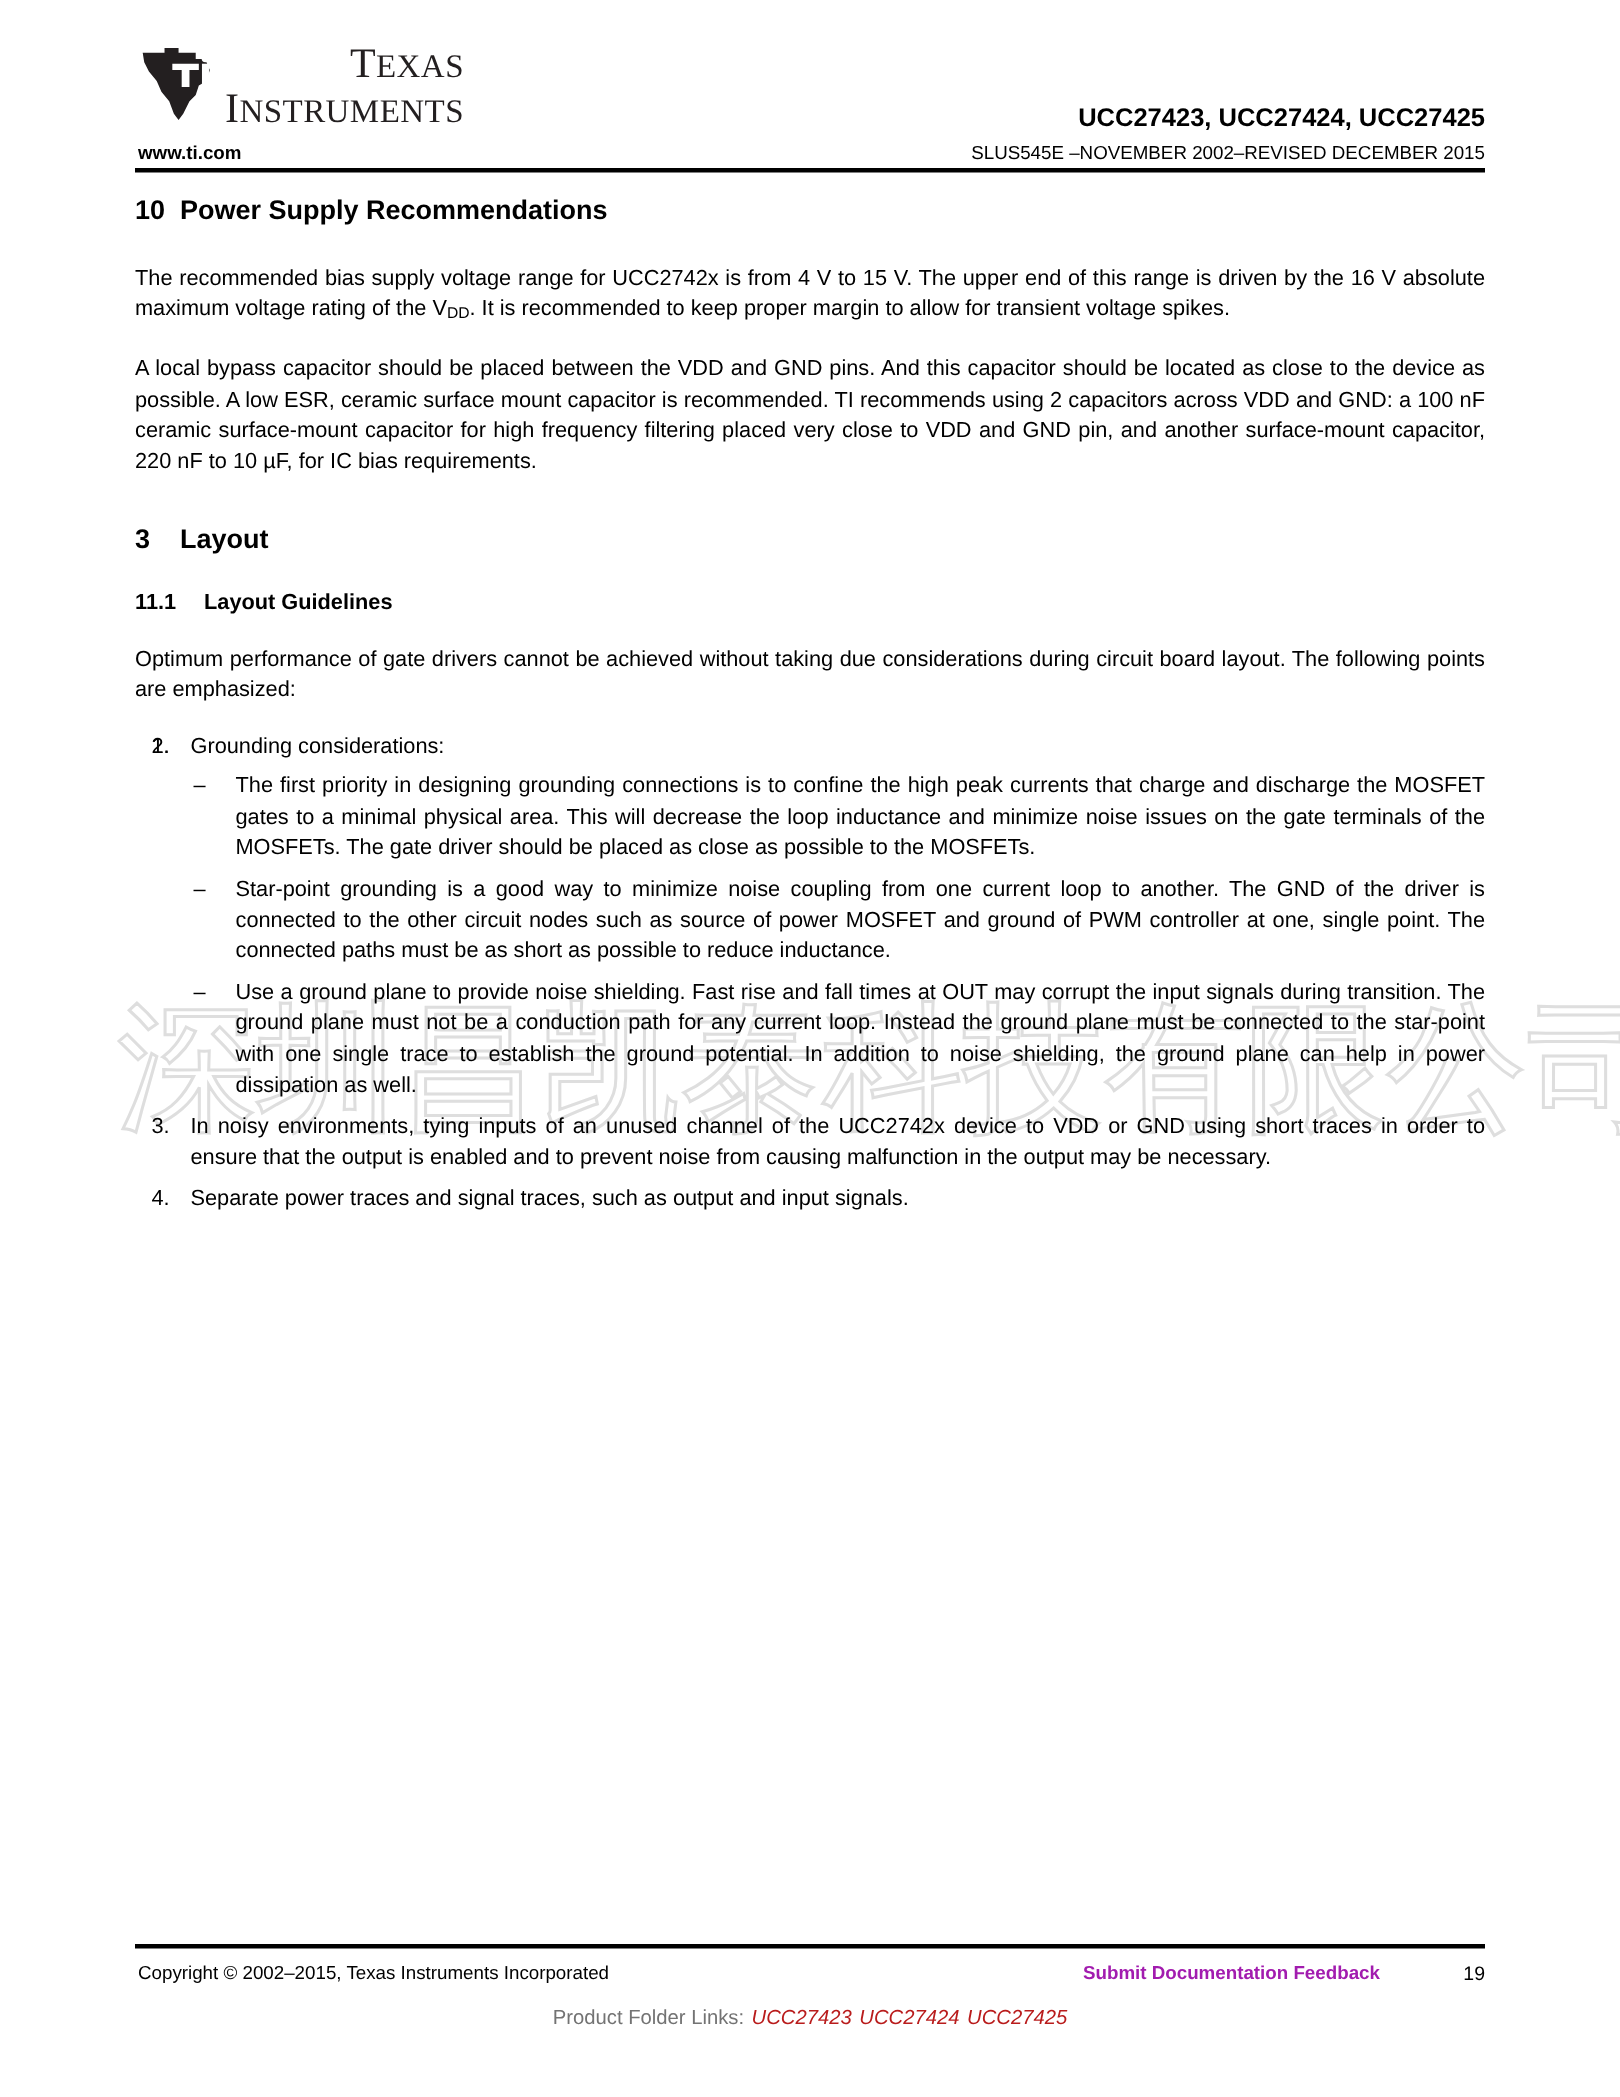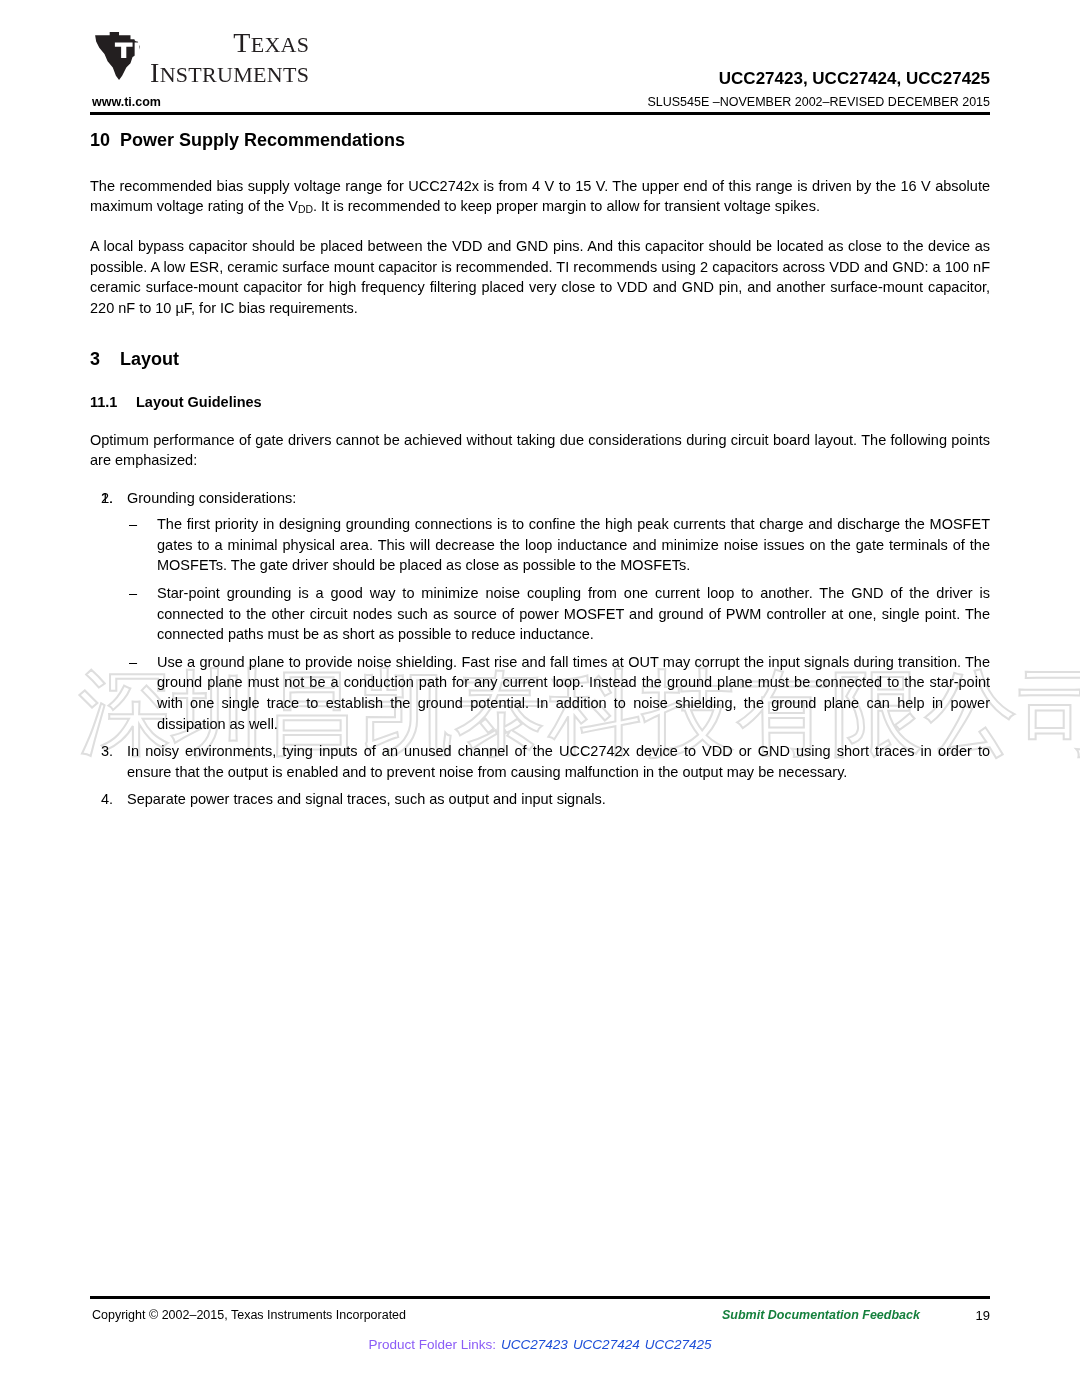--- a/index.html
+++ b/index.html
@@ -215,47 +215,46 @@
     position: absolute;
     left: 92px;
     top: 12px;
     font-size: 12.5px;
   }
   .footer-feedback {
     position: absolute;
     left: 722px;
     top: 12px;
     font-size: 12.5px;
-    font-style: italic;
-    font-weight: bold;
-    color: #15803d;
+    font-weight: bold;
+    color: #a21caf;
     text-decoration: none;
   }
   .footer-pageno {
     position: absolute;
     right: 90px;
     top: 12px;
     font-size: 13px;
   }
   .footer-links {
     position: absolute;
     left: 0;
     top: 41px;
     width: 1080px;
     text-align: center;
     font-size: 13.5px;
   }
   .footer-links a {
-    color: #1d4ed8;
+    color: #b91c1c;
     font-style: italic;
     text-decoration: none;
     margin-left: 5px;
     text-align: right;
   }
-  .footer-links .lbl { color: #8b5cf6; font-style: normal; margin-top: 21px; }
+  .footer-links .lbl { color: #737373; font-style: normal; margin-top: 21px; }
 </style>
 </head>
 <body>
 
 <div class="page">
 
   <div class="watermark">
     <span>深</span>
     <span>圳</span>
     <span>昌</span>

